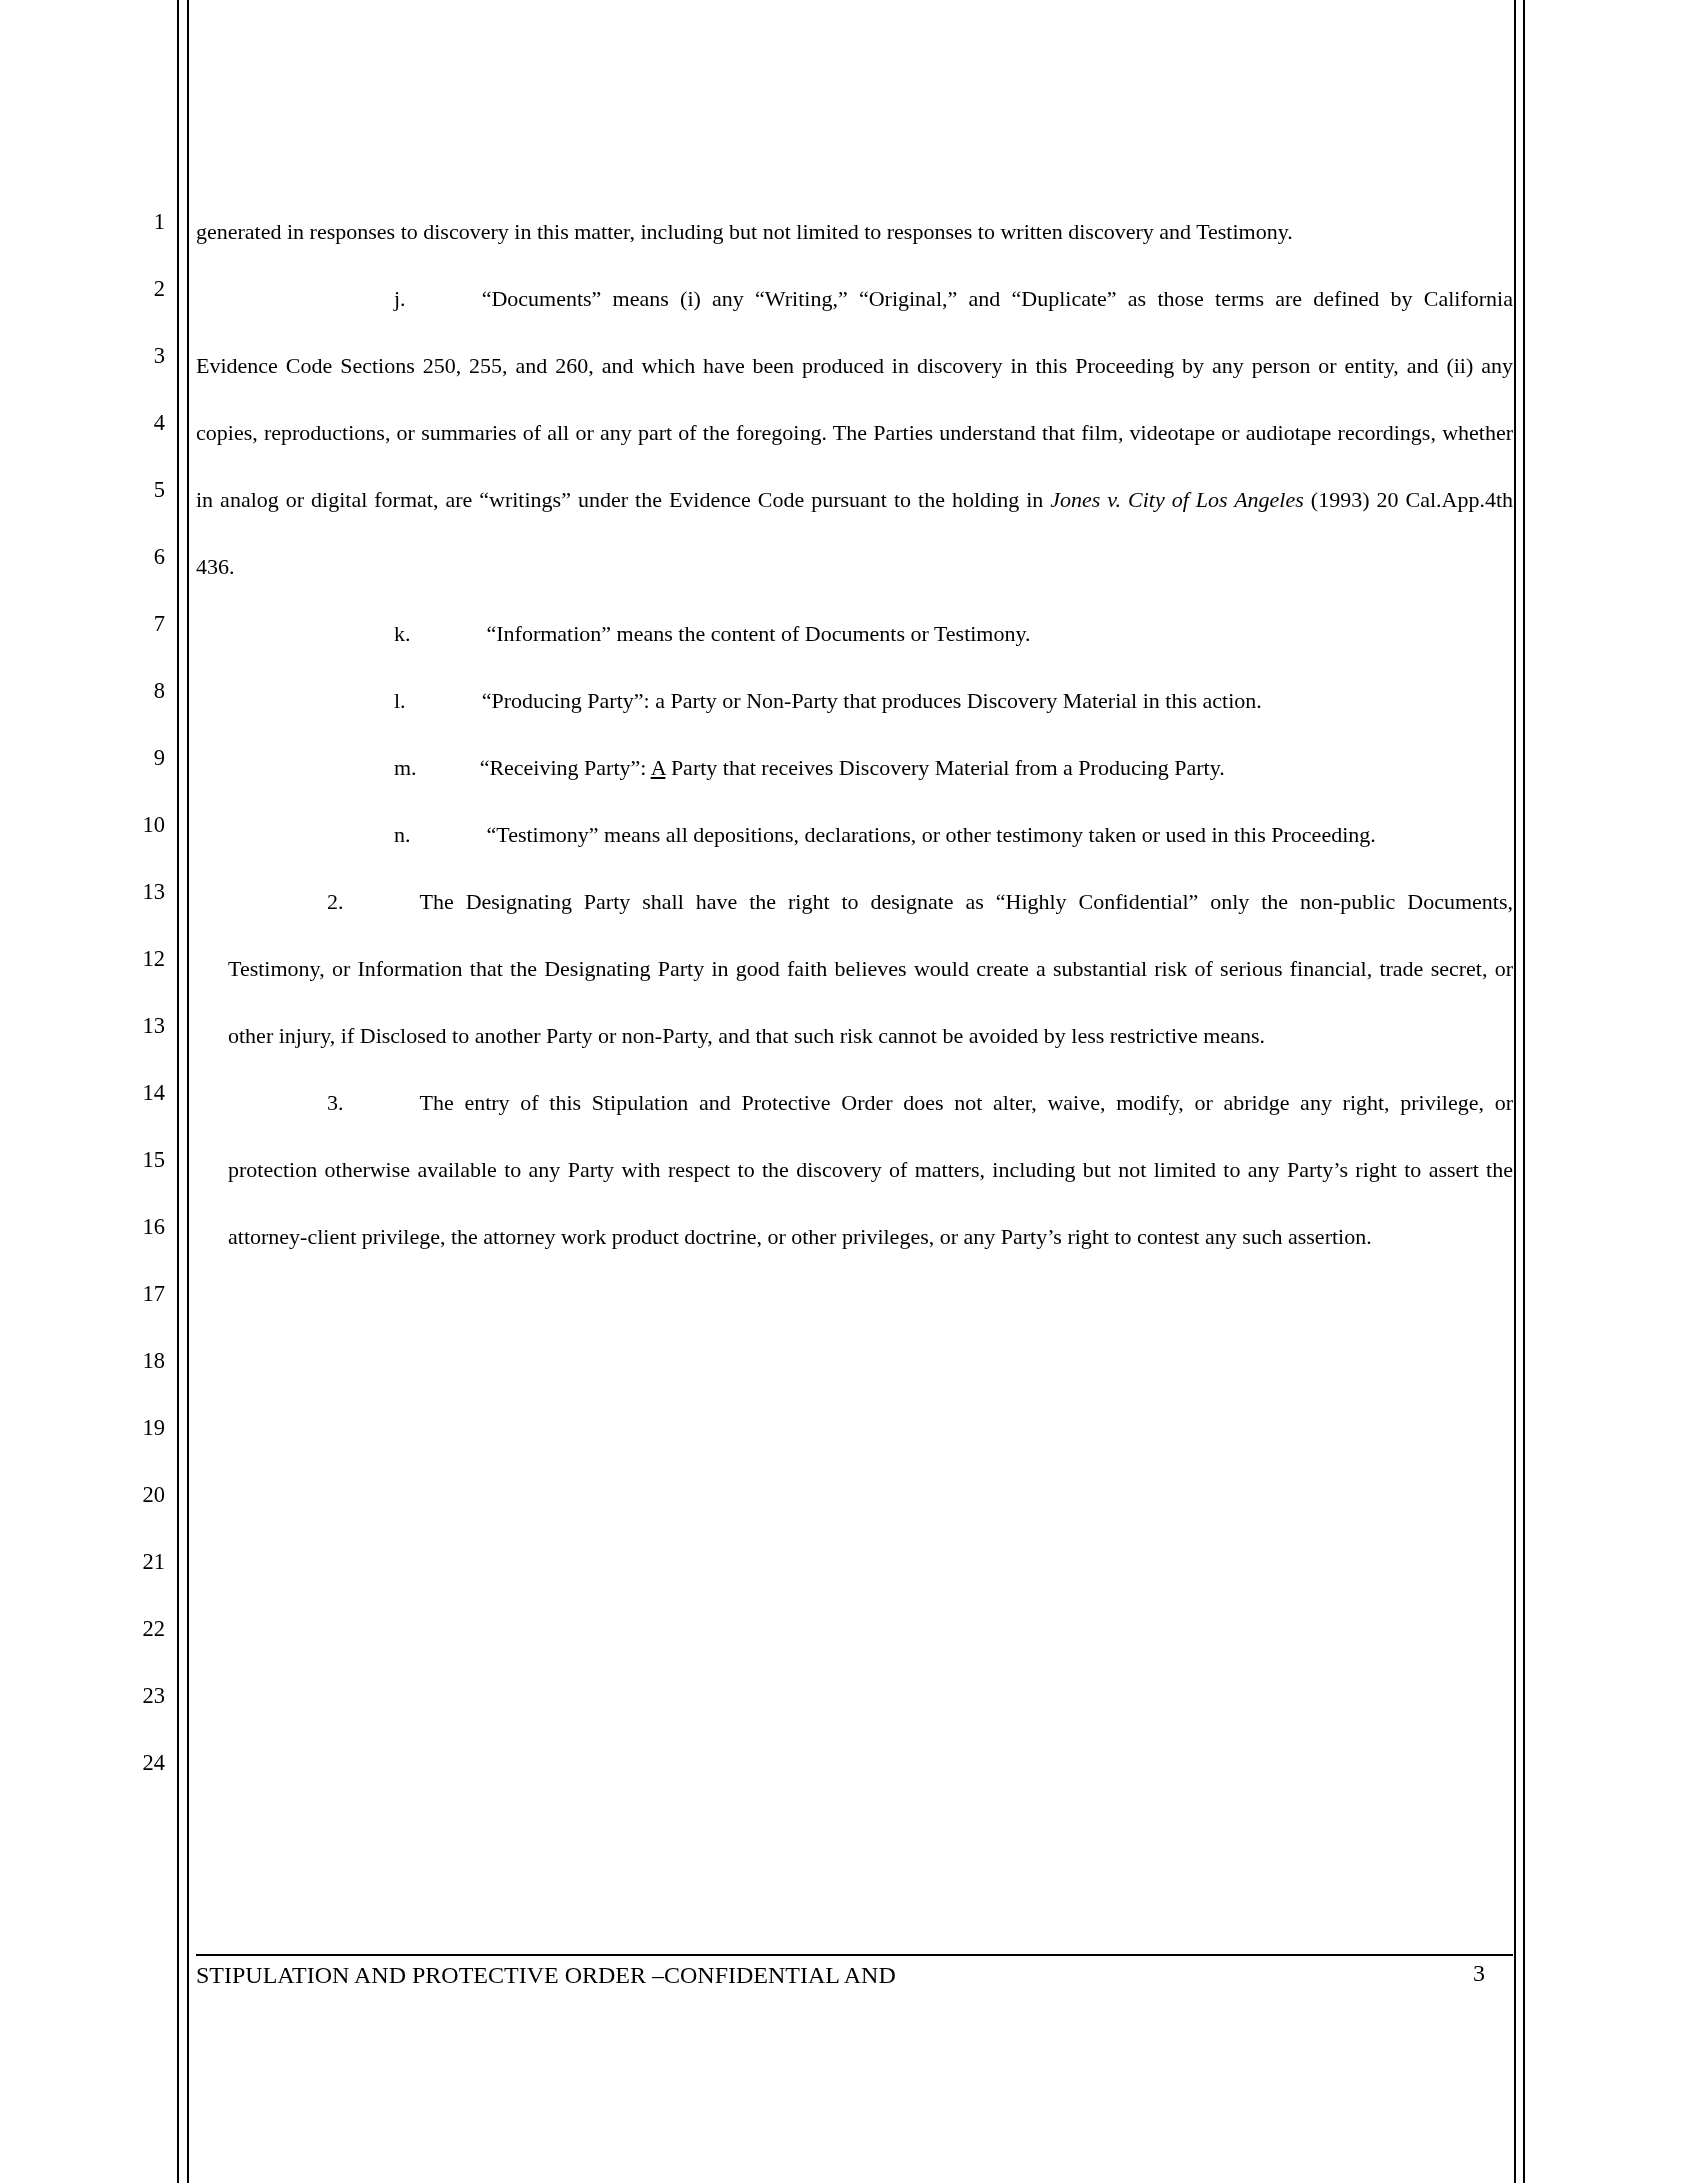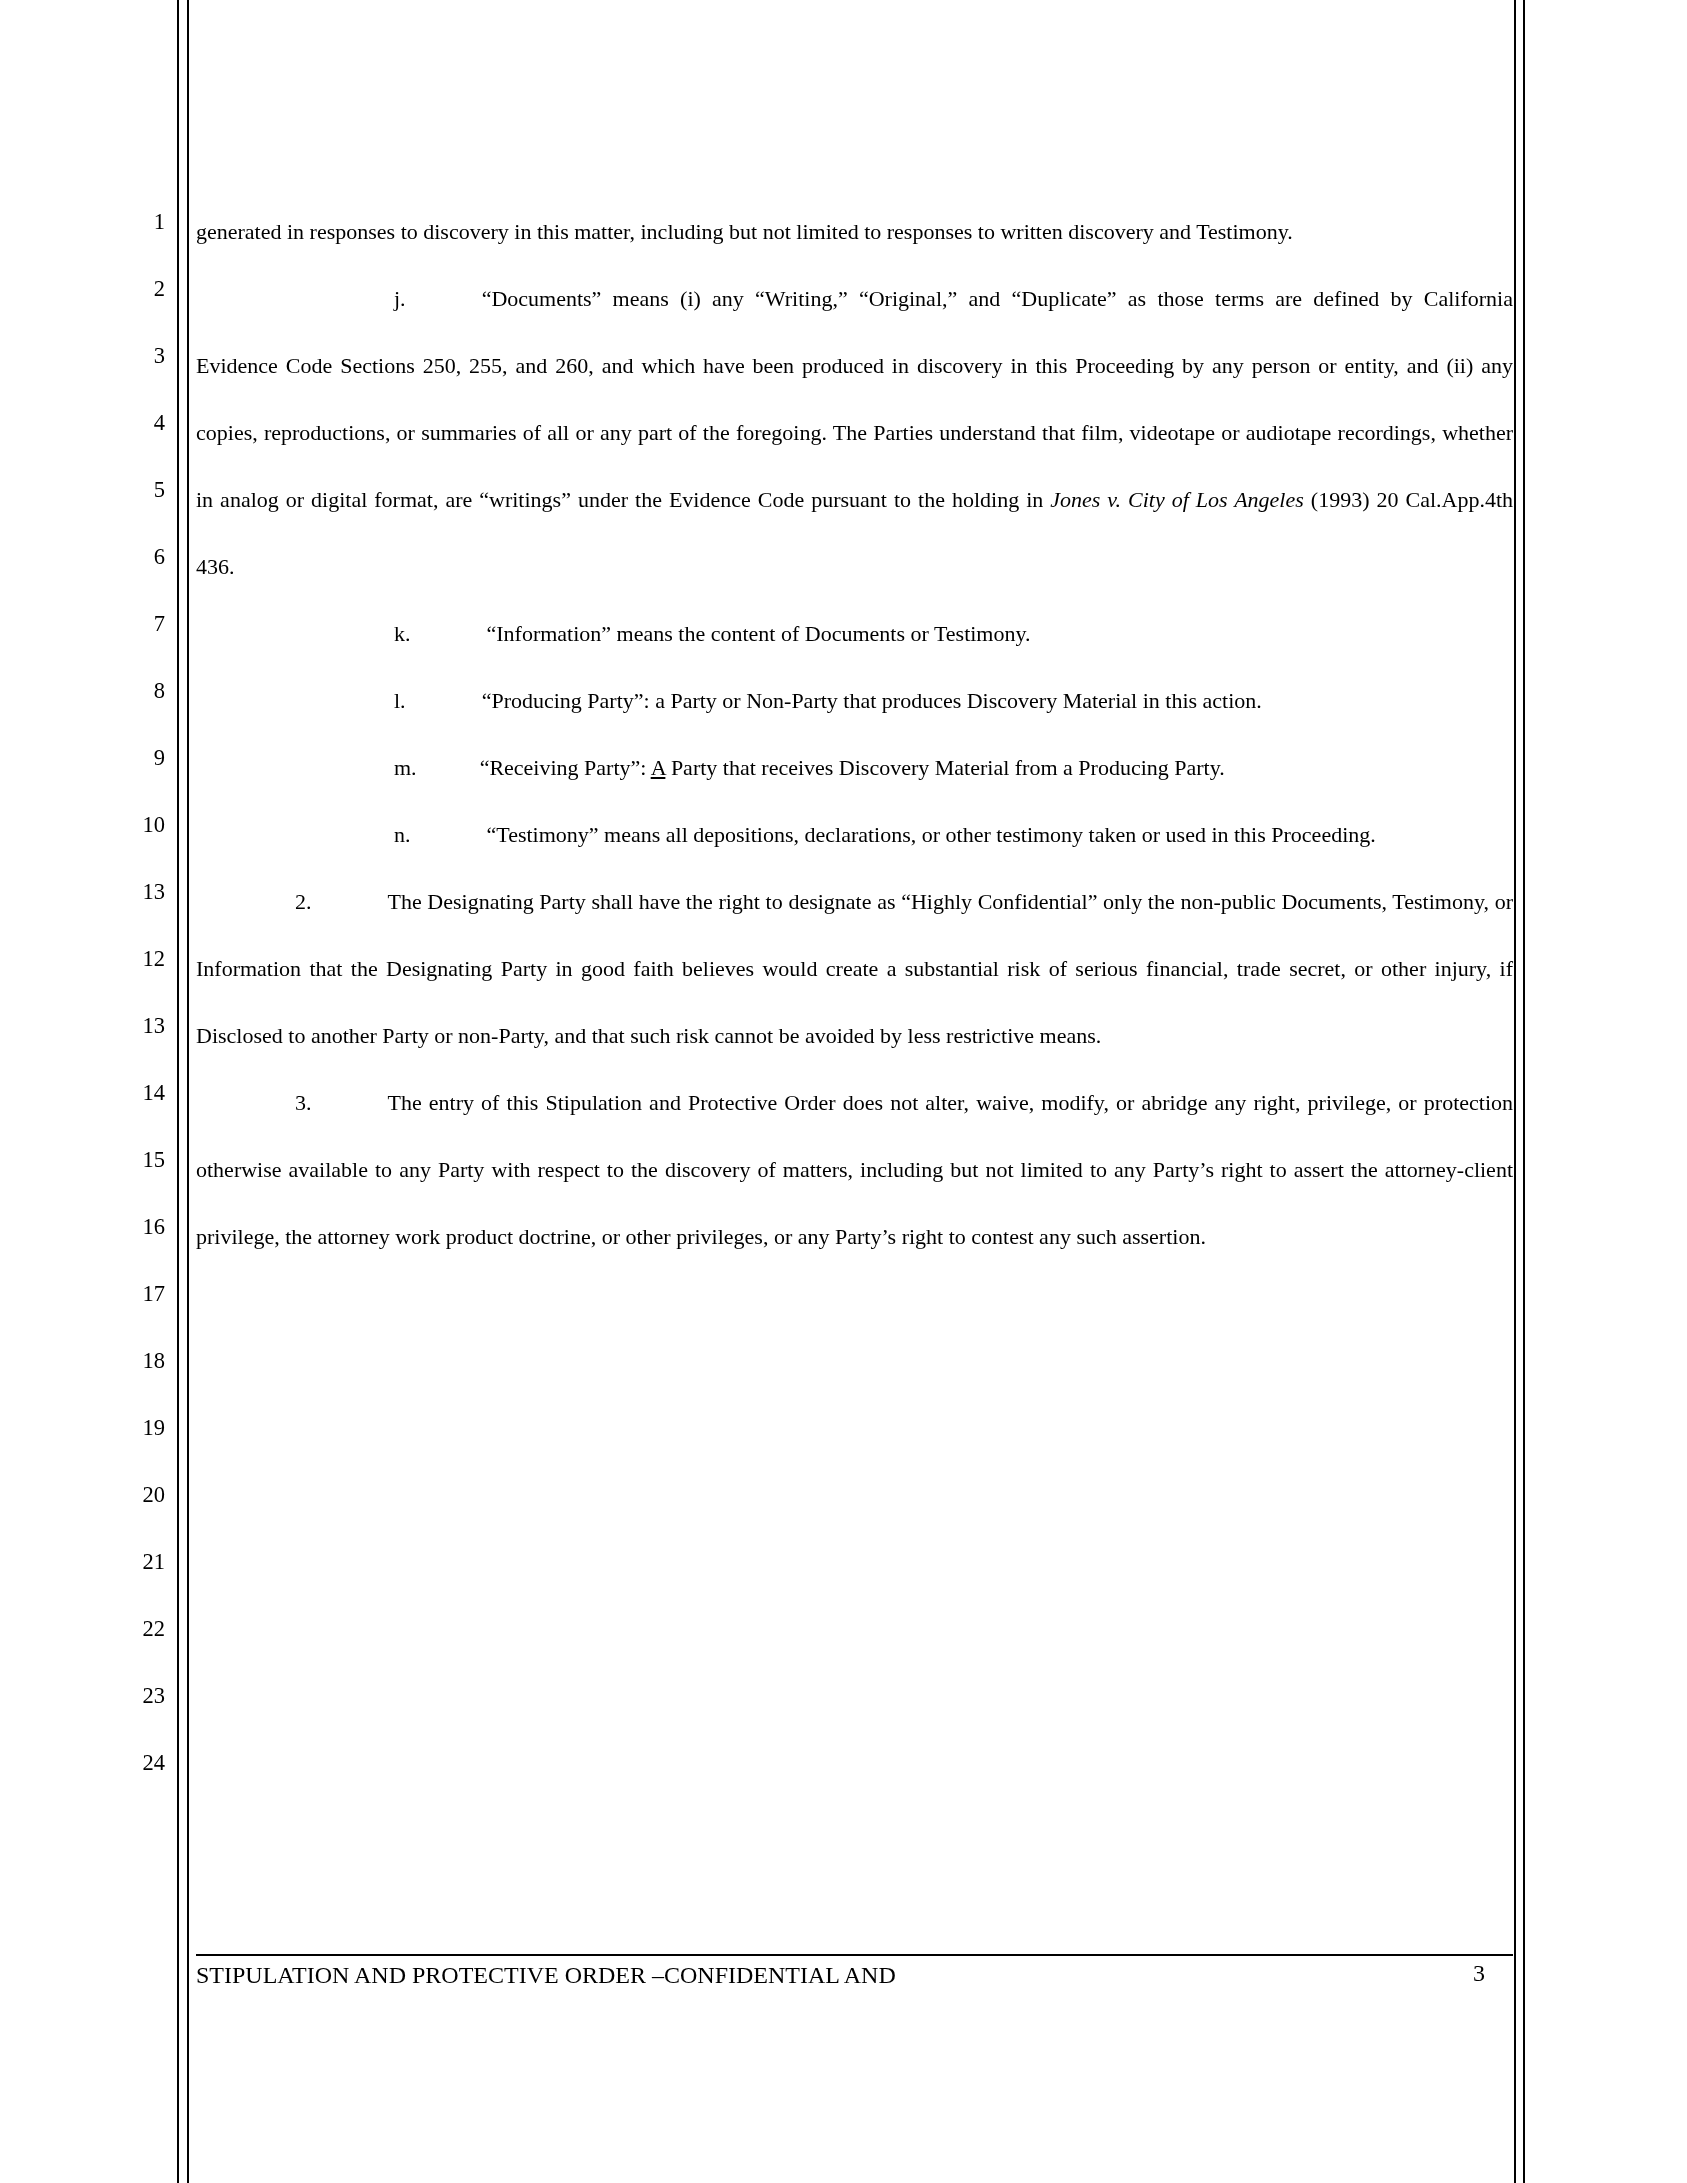--- a/index.html
+++ b/index.html
@@ -62,20 +62,21 @@
   }
   .body-text p {
     margin: 0;
     text-align: justify;
   }
   .body-text p.indent {
     text-indent: 198px;
   }
   .body-text p.indent-sm {
     text-indent: 99px;
+    margin-left: 32px;
   }
   .tabgap {
     display: inline-block;
     width: 76px;
   }
   .tabgap-sm {
     display: inline-block;
     width: 63px;
   }
   i { }

